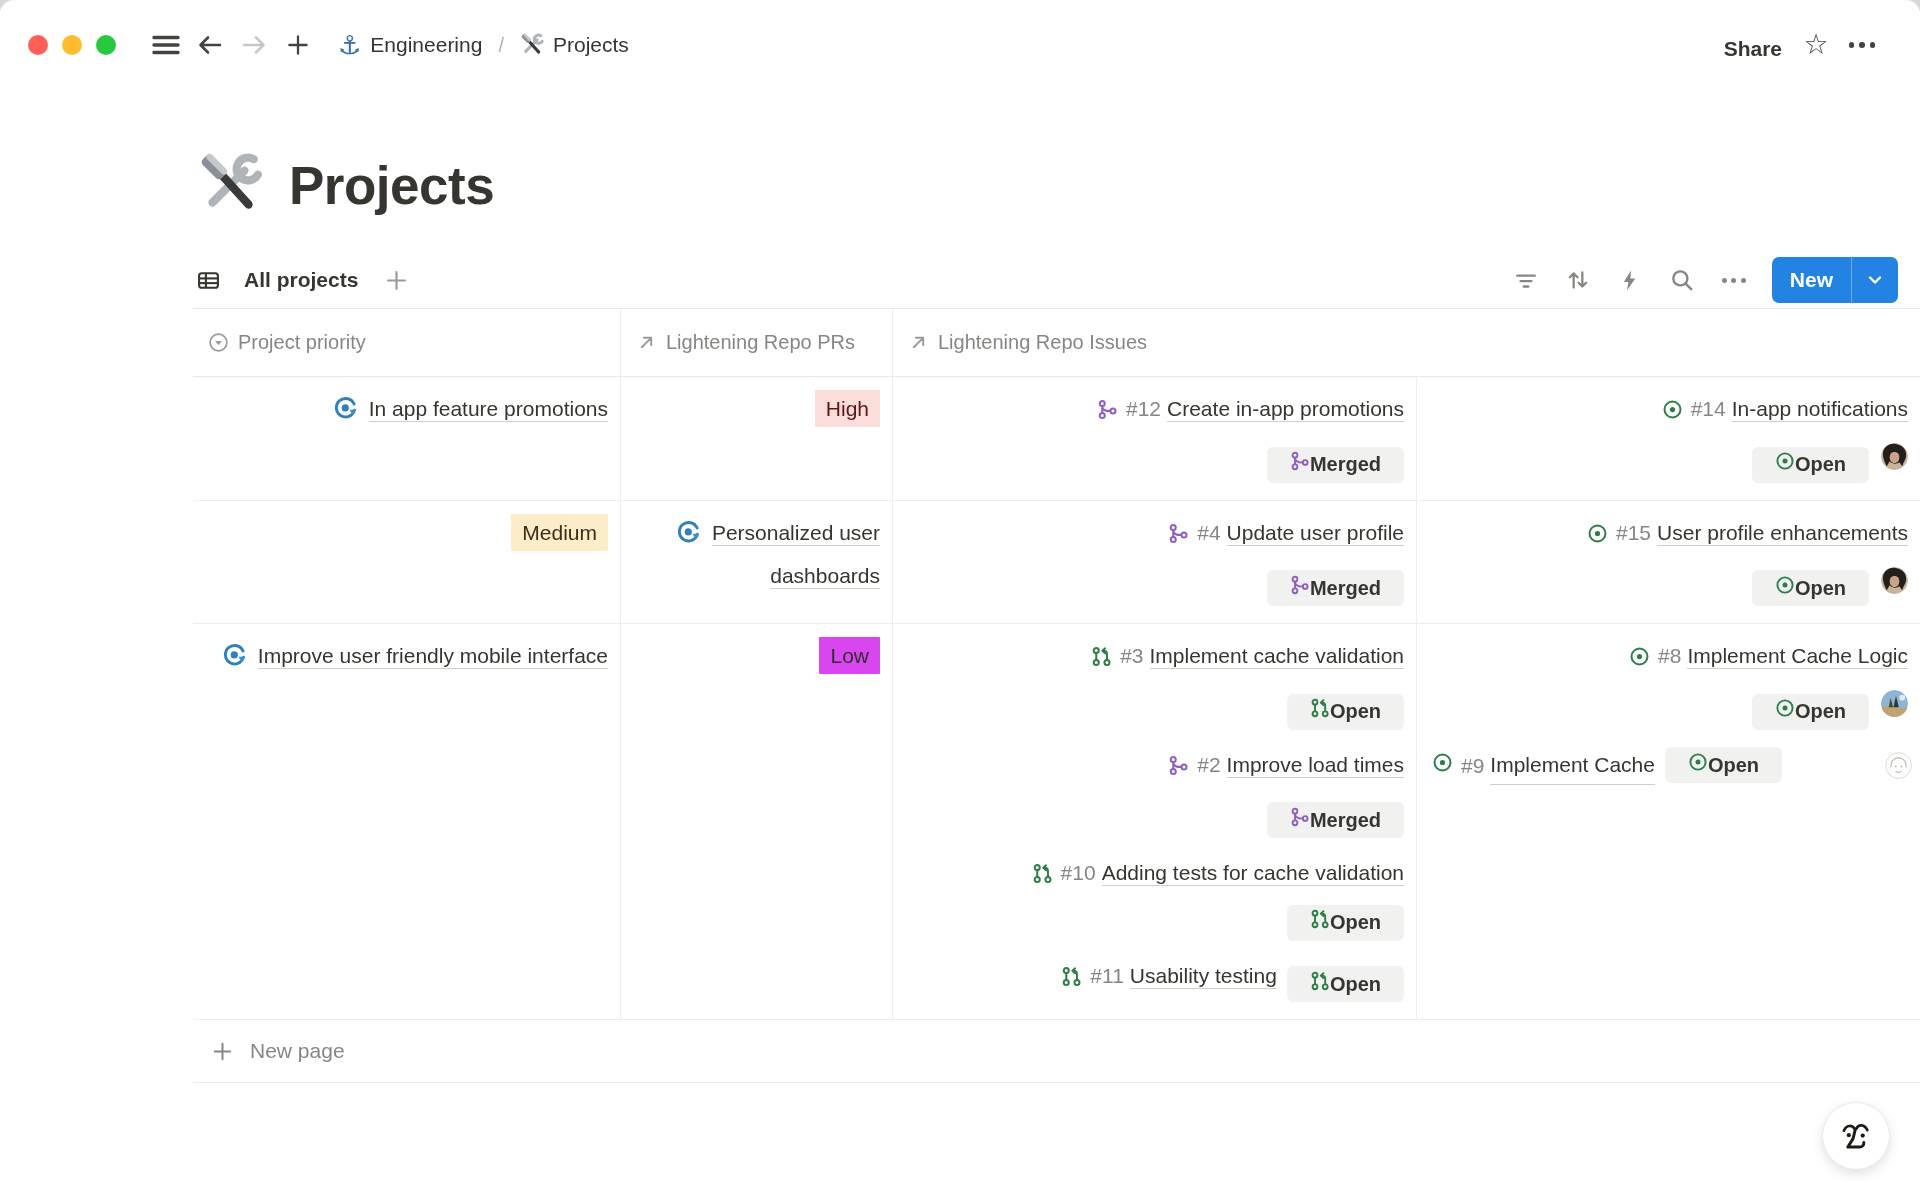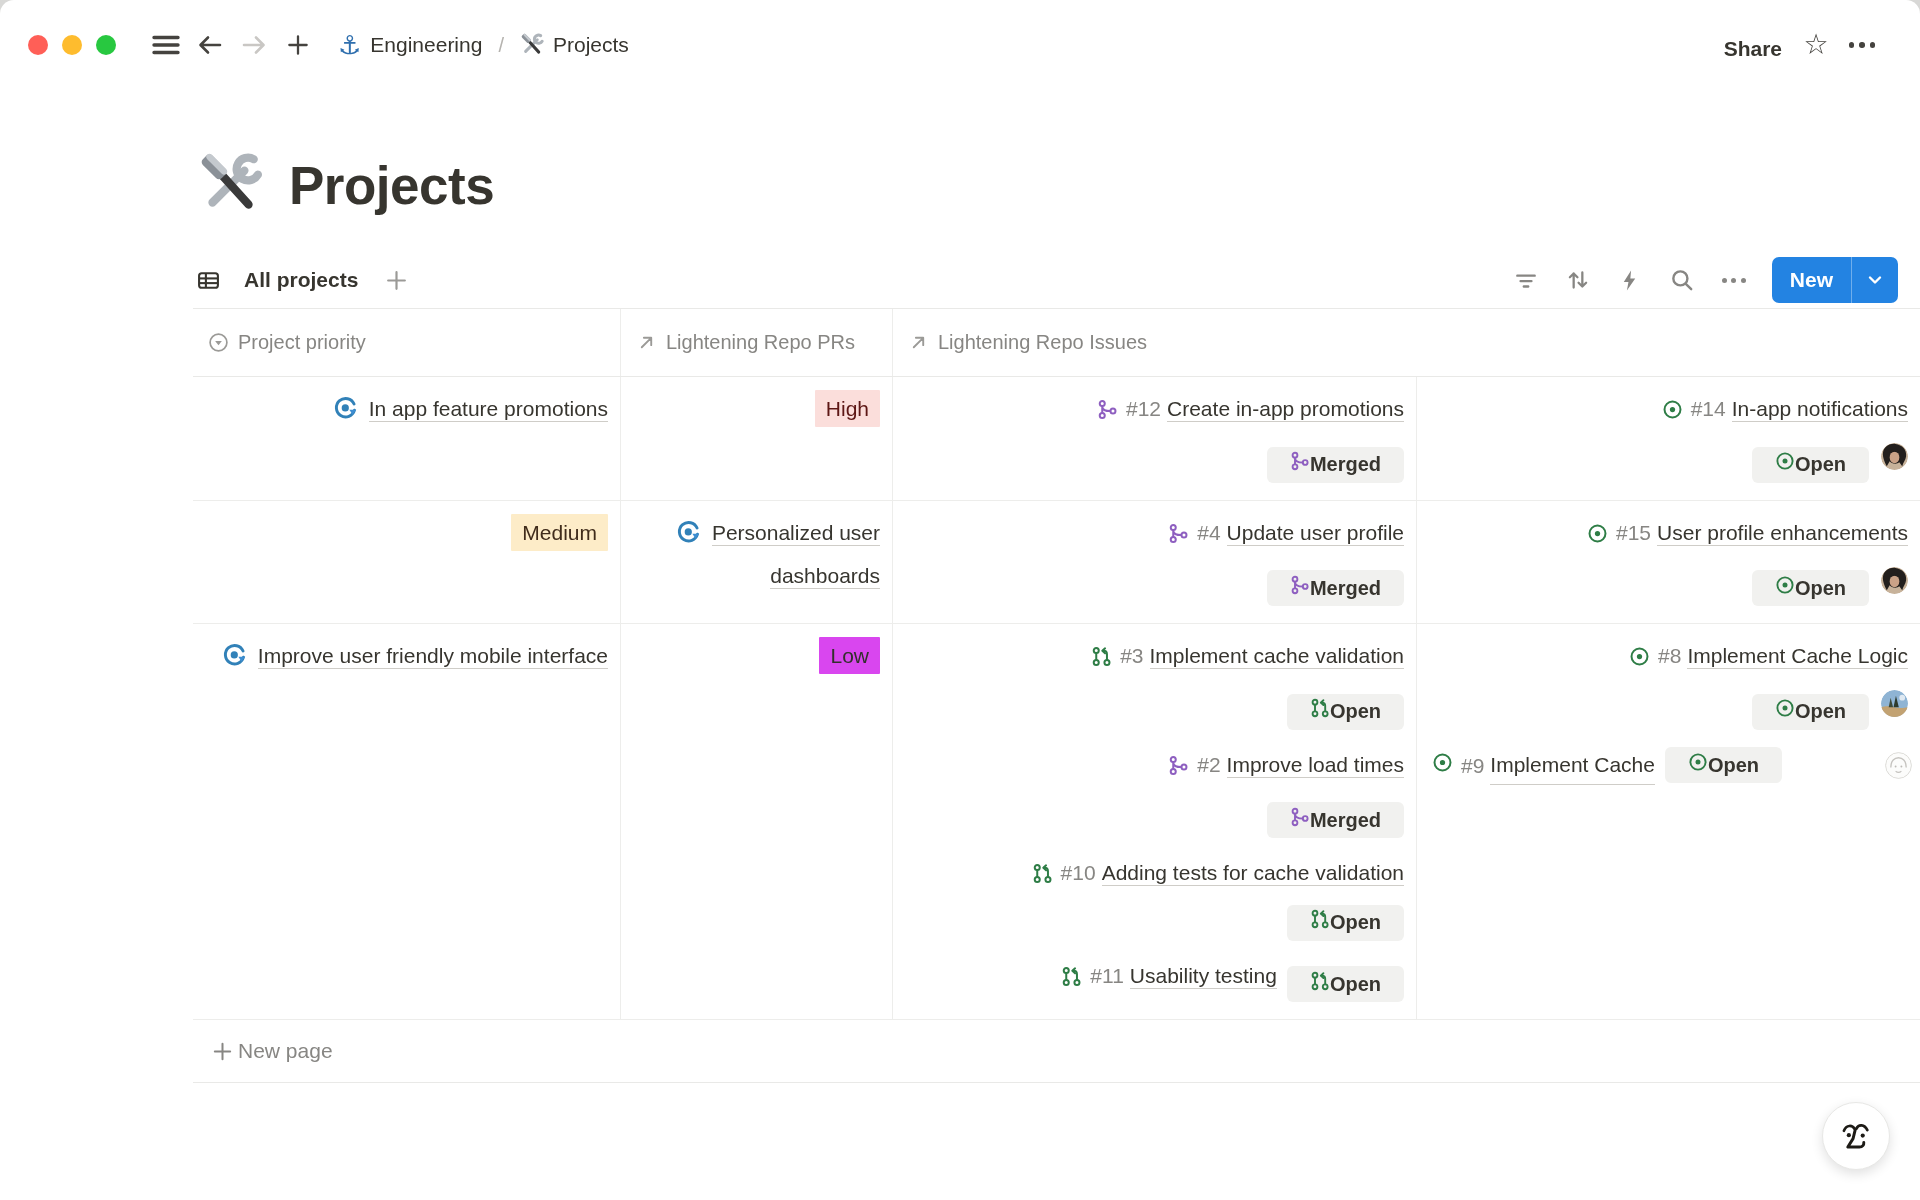--- a/index.html
+++ b/index.html
@@ -72,21 +72,21 @@
   .avatar{display:inline-block;width:27px;height:27px;border-radius:50%;vertical-align:-7px;margin-left:12px;overflow:hidden;}
   .avatar svg{display:block;}
   .flexline{display:flex;align-items:center;}
   .flexline .spacer{margin-left:auto;}
 
   .prio{display:inline-flex;align-items:center;height:37px;padding:0 11px;border-radius:1px;font-size:21px;}
   .prio.red{background:#fbdedb;color:#5d1715;}
   .prio.yellow{background:#fdecc8;color:#402c1b;}
   .prio.gray{background:#d946ef;color:#32302c;}
 
-  .newpage{display:flex;align-items:center;gap:4px;height:62px;color:#878683;font-size:21px;border-bottom:1px solid #e9e9e7;padding-left:18px;cursor:pointer;}
+  .newpage{display:flex;align-items:center;gap:16px;height:62px;color:#878683;font-size:21px;border-bottom:1px solid #e9e9e7;padding-left:18px;cursor:pointer;}
 
   
   .ai-fab{position:absolute;right:30px;bottom:30px;width:66px;height:66px;border-radius:50%;background:#fff;
     border:1px solid #e8e8e6;box-shadow:0 4px 12px rgba(0,0,0,.12);display:flex;align-items:center;justify-content:center;cursor:pointer;}
 
   svg{overflow:visible;}
 </style>
 </head>
 <body>
 

